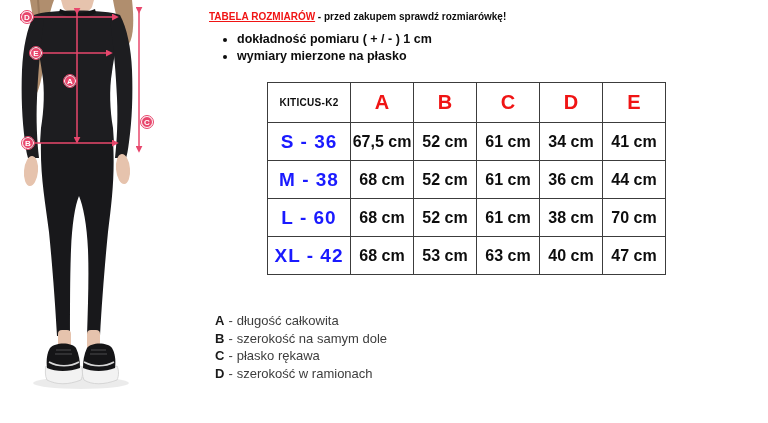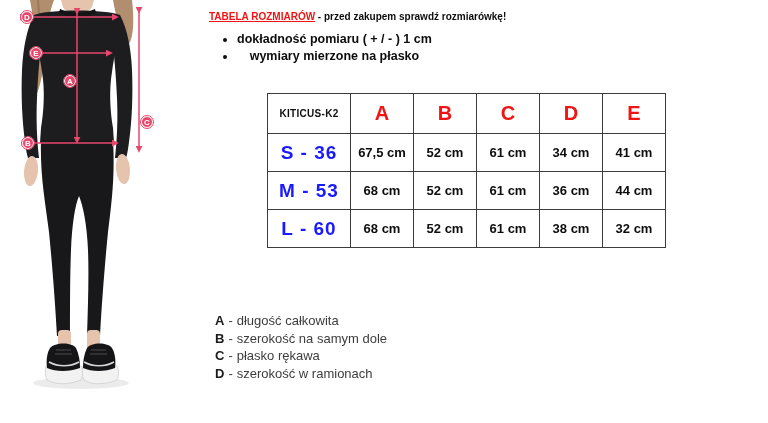--- a/index.html
+++ b/index.html
@@ -22,37 +22,37 @@
   .badge-d{left:21px;top:11px;}
   .badge-e{left:30px;top:47px;}
   .badge-a{left:64px;top:75px;}
   .badge-b{left:22px;top:137px;}
   .badge-c{left:141px;top:116px;}
 
   
   .header{position:absolute;left:209px;top:8px;width:420px;font-size:10px;font-weight:bold;line-height:17px;}
   .title-red{color:var(--red);text-decoration:underline;}
   .title-rest{color:#0d0d0d;}
-  .bullets{position:absolute;left:237px;top:31px;font-size:12.5px;font-weight:bold;color:#0d0d0d;text-align:center;}
+  .bullets{position:absolute;left:237px;top:31px;font-size:12.5px;font-weight:bold;color:#0d0d0d;}
   .bullets li{list-style:disc;line-height:17px;}
 
   
   .size-table{
-    position:absolute;left:267px;top:93px;width:398px;
+    position:absolute;left:267px;top:82px;width:398px;
     border-collapse:collapse;table-layout:fixed;text-align:center;
   }
   .size-table td,.size-table th{border:1px solid var(--border);padding:0;vertical-align:middle;}
   .size-table tr{height:38px;}
   .size-table tr.head-row{height:40px;}
   .col-code{width:83px;}
   .col-m{width:63px;}
   .cell-code{font-size:10px;font-weight:bold;color:#0d0d0d;letter-spacing:.3px;}
   .cell-letter{font-size:20px;font-weight:bold;color:var(--red);}
   .cell-size{font-size:19px;font-weight:bold;color:var(--blue);letter-spacing:1px;margin-left:30px;}
-  .cell-val{font-size:13px;font-weight:bold;color:#0d0d0d;}
+  .cell-val{font-size:16px;font-weight:bold;color:#0d0d0d;}
 
   
   .legend{position:absolute;left:215px;top:312px;font-size:13px;color:var(--legend);}
   .legend-row{line-height:17.5px;}
   .legend-letter{font-weight:bold;color:#1a1a1a;}
   .legend-sep{margin:0 4px;}
 </style>
 </head>
 <body>
 
@@ -138,34 +138,42 @@
       </tr>
       <tr>
         <td class="cell-size">S - 36</td>
         <td class="cell-val">67,5 cm</td>
         <td class="cell-val">52 cm</td>
         <td class="cell-val">61 cm</td>
         <td class="cell-val">34 cm</td>
         <td class="cell-val">41 cm</td>
       </tr>
       <tr>
-        <td class="cell-size">M - 53</td>
+        <td class="cell-size">M - 38</td>
         <td class="cell-val">68 cm</td>
         <td class="cell-val">52 cm</td>
         <td class="cell-val">61 cm</td>
         <td class="cell-val">36 cm</td>
         <td class="cell-val">44 cm</td>
       </tr>
       <tr>
         <td class="cell-size">L - 60</td>
         <td class="cell-val">68 cm</td>
         <td class="cell-val">52 cm</td>
         <td class="cell-val">61 cm</td>
         <td class="cell-val">38 cm</td>
-        <td class="cell-val">32 cm</td>
+        <td class="cell-val">70 cm</td>
+      </tr>
+      <tr>
+        <td class="cell-size">XL - 42</td>
+        <td class="cell-val">68 cm</td>
+        <td class="cell-val">53 cm</td>
+        <td class="cell-val">63 cm</td>
+        <td class="cell-val">40 cm</td>
+        <td class="cell-val">47 cm</td>
       </tr>
     </tbody>
   </table>
 
   <div class="legend">
     <div class="legend-row">
       <span class="legend-letter">A</span><span class="legend-sep">-</span><span>długość całkowita</span>
     </div>
     <div class="legend-row">
       <span class="legend-letter">B</span><span class="legend-sep">-</span><span>szerokość na samym dole</span>

